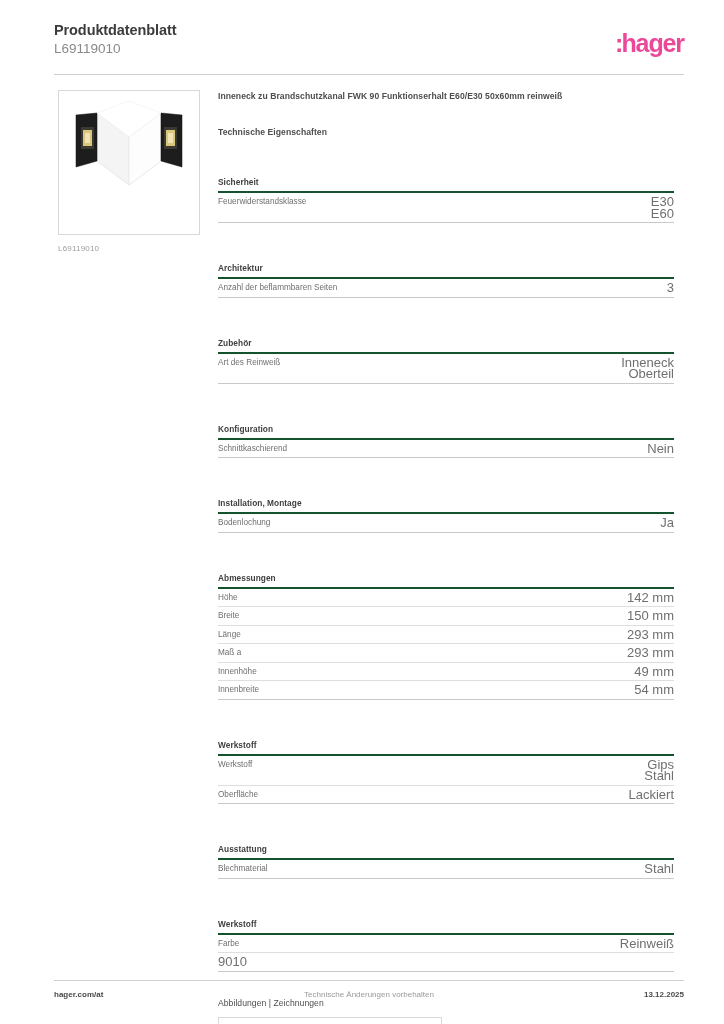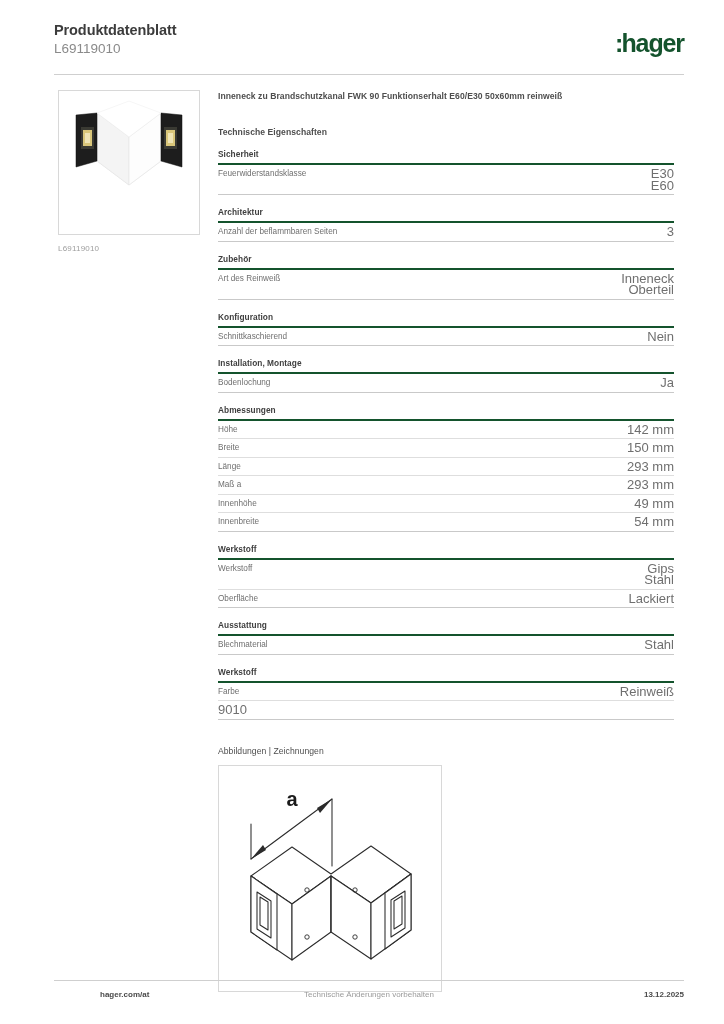--- a/index.html
+++ b/index.html
@@ -109,21 +109,21 @@
 
   .section-title {
     font-size: 8.6px;
     font-weight: bold;
     color: #4e4e4e;
     margin-top: 25px;
     letter-spacing: 0.05px;
   }
 
   .group {
-    margin-top: 12px;
+    margin-top: 40px;
   }
   .group-title {
     font-size: 8.3px;
     font-weight: bold;
     color: #3f3f3f;
     padding-bottom: 4px;
     letter-spacing: 0.05px;
   }
 
   .rows {
@@ -186,21 +186,21 @@
   }
   .footer {
     position: absolute;
     left: 54px;
     bottom: 20px;
     width: 630px;
     height: 14px;
   }
   .footer-left {
     position: absolute; left: 0; top: 0;
-    font-size: 8px; font-weight: bold; color: #4a4a4a; margin-left: 46px;
+    font-size: 8px; font-weight: bold; color: #4a4a4a;
   }
   .footer-center {
     position: absolute; left: 0; right: 0; top: 0;
     text-align: center;
     font-size: 8px; color: #9a9a9a;
   }
   .footer-right {
     position: absolute; right: 0; top: 0;
     font-size: 8px; font-weight: bold; color: #4a4a4a;
   }
@@ -208,21 +208,21 @@
 </head>
 <body>
 
 <div class="page">
 
   <div class="header">
     <div class="header-titles">
       <div class="doc-title">Produktdatenblatt</div>
       <div class="doc-ref">L69119010</div>
     </div>
-    <div class="logo" style="color:#14532d;">
+    <div class="logo" style="color:#ec4899;">
       <span class="logo-colon">:</span><span>hager</span>
     </div>
   </div>
   <div class="header-rule"></div>
 
   <div class="photo-col">
     <div class="photo-frame">
       <svg width="140" height="143" viewBox="0 0 140 143">
 
         <polygon points="38,22 70,46 102,22 102,70 70,94 38,70" fill="#fbfbfb" stroke="#e2e2e2" stroke-width="0.6"></polygon>

